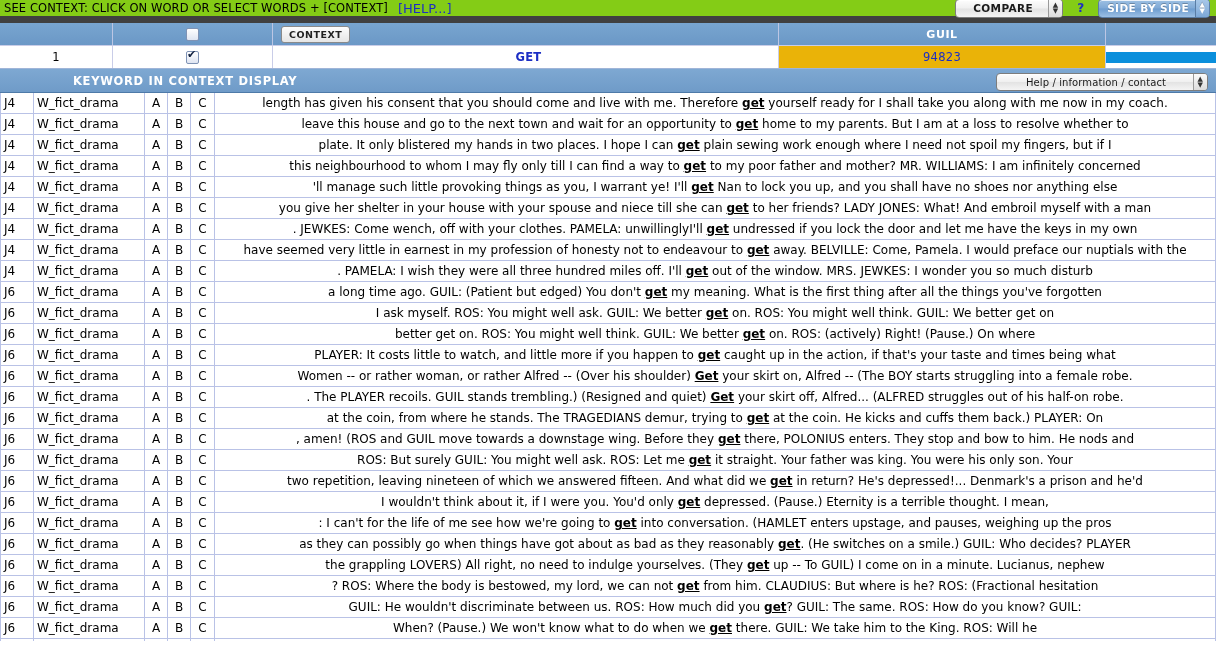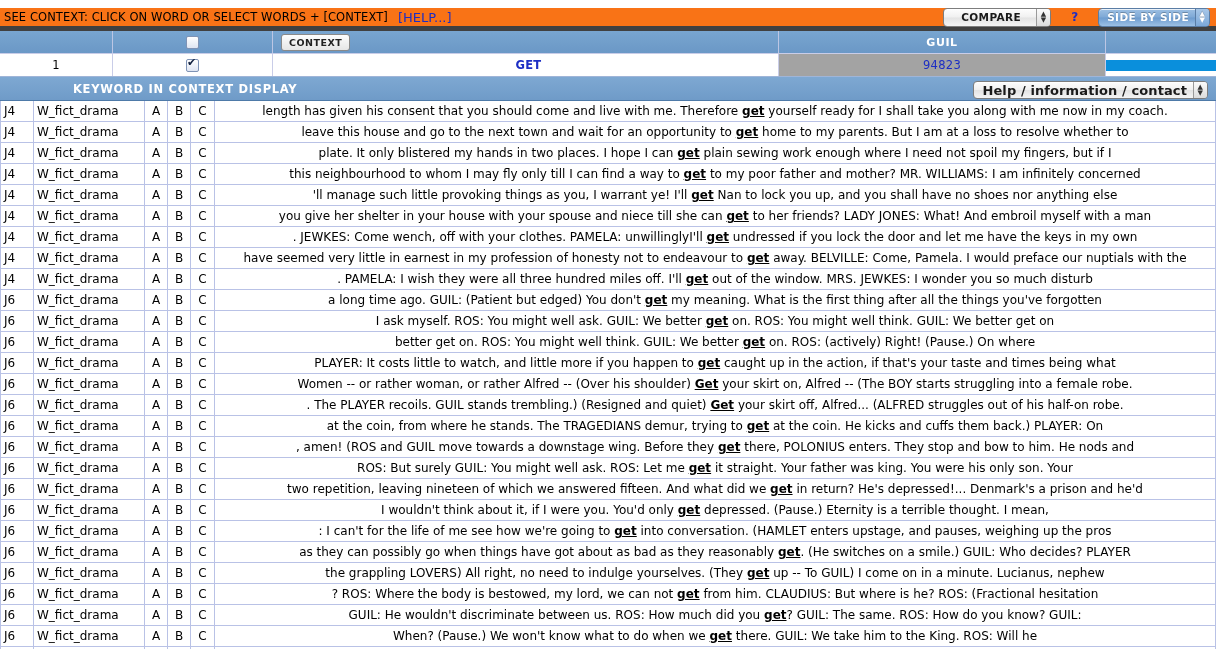--- a/index.html
+++ b/index.html
@@ -13,48 +13,47 @@
     width: 1216px;
     height: 653px;
     overflow: hidden;
     font-size: 12px;
     color: #000;
   }
 
   
   .topbar {
     height: 23px;
-    background: #f97316;
-    border-bottom: 5px solid #404040;
+    background: #84cc16;
+    border-bottom: 7px solid #404040;
     display: flex;
     align-items: center;
     padding: 0 6px 0 4px;
     box-sizing: border-box;
     position: relative;
-    margin-top: 8px;
   }
   .topbar-text {
     font-size: 11.5px;
     letter-spacing: 0.1px;
     white-space: nowrap;
     color: #000;
   }
   .help-link {
     color: #1c2ec4;
     font-size: 13px;
     margin-left: 10px;
     text-decoration: none;
     cursor: pointer;
     white-space: nowrap;
   }
   .topbar-right {
     margin-left: auto;
     display: flex;
     align-items: center;
-    gap: 20px;
+    gap: 14px;
   }
 
   
   .aqua-select {
     display: inline-flex;
     align-items: center;
     height: 17px;
     border: 1px solid #7d7d7d;
     border-radius: 4px;
     background: linear-gradient(to bottom, #fdfdfd 0%, #f0f0f0 48%, #e3e3e3 52%, #f4f4f4 100%);
@@ -146,21 +145,21 @@
   .data-cell {
     height: 22px;
     display: flex;
     align-items: center;
     justify-content: center;
     box-sizing: border-box;
     border-right: 1px solid #c9cde8;
     font-size: 11.5px;
     color: #000;
   }
-  .data-cell.tinted { background: #a3a3a3; }
+  .data-cell.tinted { background: #eab308; }
   .kw-link {
     color: #1c2ec4;
     font-weight: bold;
     font-size: 11.5px;
     text-decoration: none;
     cursor: pointer;
     letter-spacing: .3px;
   }
   .freq-val { color: #1c2ec4; font-size: 11.5px; letter-spacing: .3px; }
   .bar-holder {
@@ -234,23 +233,23 @@
     letter-spacing: 0.7px;
   }
   .kwic-strip .help-select {
     position: absolute;
     right: 8px;
     top: 4px;
   }
   .help-select .aqua-select { height: 16px; }
   .help-select .aqua-select .lbl {
     min-width: 182px;
-    font-weight: bold;
+    font-weight: normal;
     letter-spacing: .1px;
-    font-size: 13px;
+    font-size: 10px;
     text-align: center;
   }
 
   
   .conc {
     width: 1216px;
     border-collapse: collapse;
     table-layout: fixed;
   }
   .conc tr { height: 20px; }

